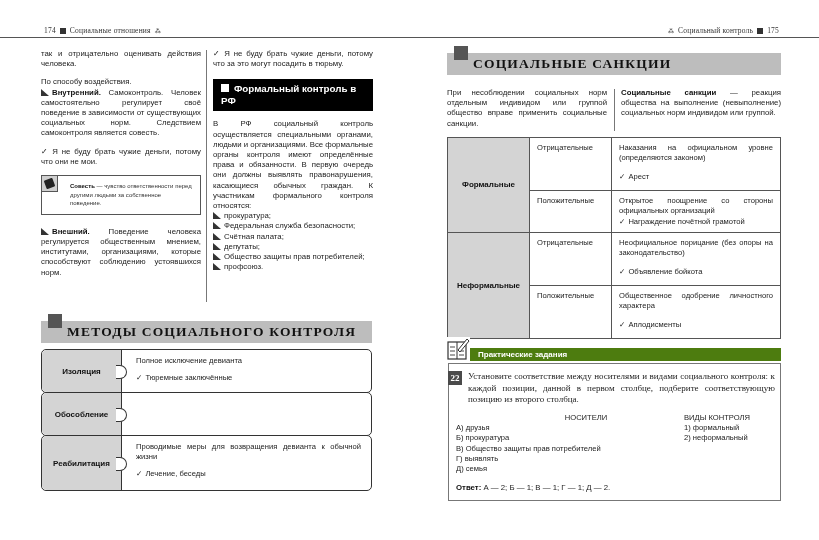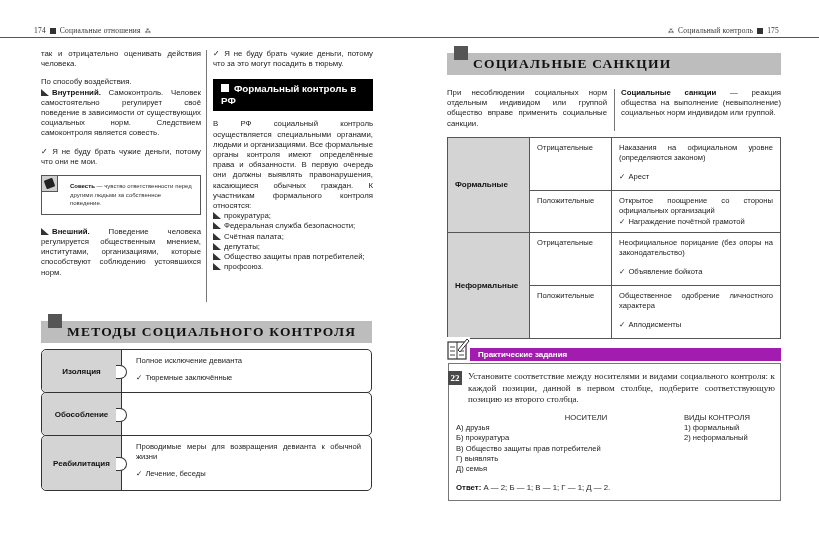--- a/index.html
+++ b/index.html
@@ -2,21 +2,21 @@
 <html><head>
 <meta charset="utf-8">
 <style>
   * { box-sizing: border-box; margin: 0; padding: 0; }
   html, body { width: 819px; height: 540px; background: #ffffff; overflow: hidden; }
   body { position: relative; font-family: "Liberation Sans", "DejaVu Sans", sans-serif; color: #222; }
 
   .running-head { position: absolute; top: 26px; font-family: "Liberation Serif", "DejaVu Serif", serif; font-size: 7.5px; color: #333; letter-spacing: 0.2px; display: flex; align-items: center; gap: 4px; }
   .running-head .sq { display: inline-block; width: 6px; height: 6px; background: #333; }
   .running-head .orn { font-size: 6px; }
-  .rh-left { left: 34px; }
+  .rh-left { left: 44px; }
   .rh-right { right: 40px; }
   .head-rule { position: absolute; top: 37px; left: 0; width: 819px; height: 1px; background: #555; }
 
   .txt { font-size: 7.8px; line-height: 10.2px; text-align: justify; color: #222; }
   .txt b { font-weight: bold; color: #111; margin-top: 20px; }
   .tri { display: inline-block; width: 0; height: 0; border-left: 8px solid #333; border-top: 7px solid transparent; margin-right: 3px; vertical-align: -1px; }
   .tick { margin-right: 3px; }
 
   
   .lp-col1 { position: absolute; left: 41px; top: 49px; width: 160px; }
@@ -47,28 +47,28 @@
   .m-body .def { text-align: justify; margin-bottom: 7px; }
   .m-body .ex { }
 
   
   .rp-intro-l { position: absolute; left: 447px; top: 88px; width: 160px; }
   .rp-intro-r { position: absolute; left: 621px; top: 88px; width: 160px; }
   .rp-divider { position: absolute; left: 614px; top: 89px; width: 1px; height: 42px; background: #777; }
 
   .sanc-table { position: absolute; left: 447px; top: 137px; width: 334px; border-collapse: collapse; font-size: 7.6px; line-height: 10px; color: #222; }
   .sanc-table td { border: 1px solid #555; vertical-align: top; padding: 5px 7px; }
-  .sanc-table td.kind { width: 82px; background: #d4d4d4; text-align: left; vertical-align: middle; font-weight: bold; color: #111; font-size: 8px; }
+  .sanc-table td.kind { width: 82px; background: #d4d4d4; text-align: center; vertical-align: middle; font-weight: bold; color: #111; font-size: 8px; }
   .sanc-table td.sign { width: 82px; }
   .sanc-table td.desc { text-align: justify; }
   .sanc-table .ex { margin-top: 9px; }
   .sanc-table .ex.tight { margin-top: 1px; }
 
   .task-box { position: absolute; left: 448px; top: 363px; width: 333px; height: 138px; border: 1px solid #777; }
-  .task-header { position: absolute; left: 448px; top: 348px; width: 333px; height: 13px; background: #a21caf; color: #fff; font-weight: bold; font-size: 8px; line-height: 13px; padding-left: 30px; }
+  .task-header { position: absolute; left: 448px; top: 348px; width: 333px; height: 13px; background: #4d7c0f; color: #fff; font-weight: bold; font-size: 8px; line-height: 13px; padding-left: 30px; }
   .task-icon { position: absolute; left: 446px; top: 337px; width: 24px; height: 24px; background: #fff; }
   .task-num { position: absolute; left: 448px; top: 371px; width: 14px; height: 14px; background: #4a4a4a; color: #fff; font-family: "Liberation Serif", "DejaVu Serif", serif; font-weight: bold; font-size: 9px; line-height: 14px; text-align: center; }
   .task-q { position: absolute; left: 468px; top: 371px; width: 307px; font-family: "Liberation Serif", "DejaVu Serif", serif; font-size: 9px; line-height: 11.5px; text-align: justify; color: #222; }
   .task-cols { position: absolute; left: 456px; top: 413px; width: 320px; font-size: 7.6px; line-height: 10.2px; color: #222; }
   .tc-left { position: absolute; left: 0; top: 0; width: 220px; }
   .tc-right { position: absolute; left: 228px; top: 0; width: 100px; }
   .tc-left .colhead { text-align: center; padding-left: 40px; }
   .answer { position: absolute; left: 456px; top: 483px; font-size: 7.8px; color: #222; }
   .answer b { color: #111; }
 </style>

